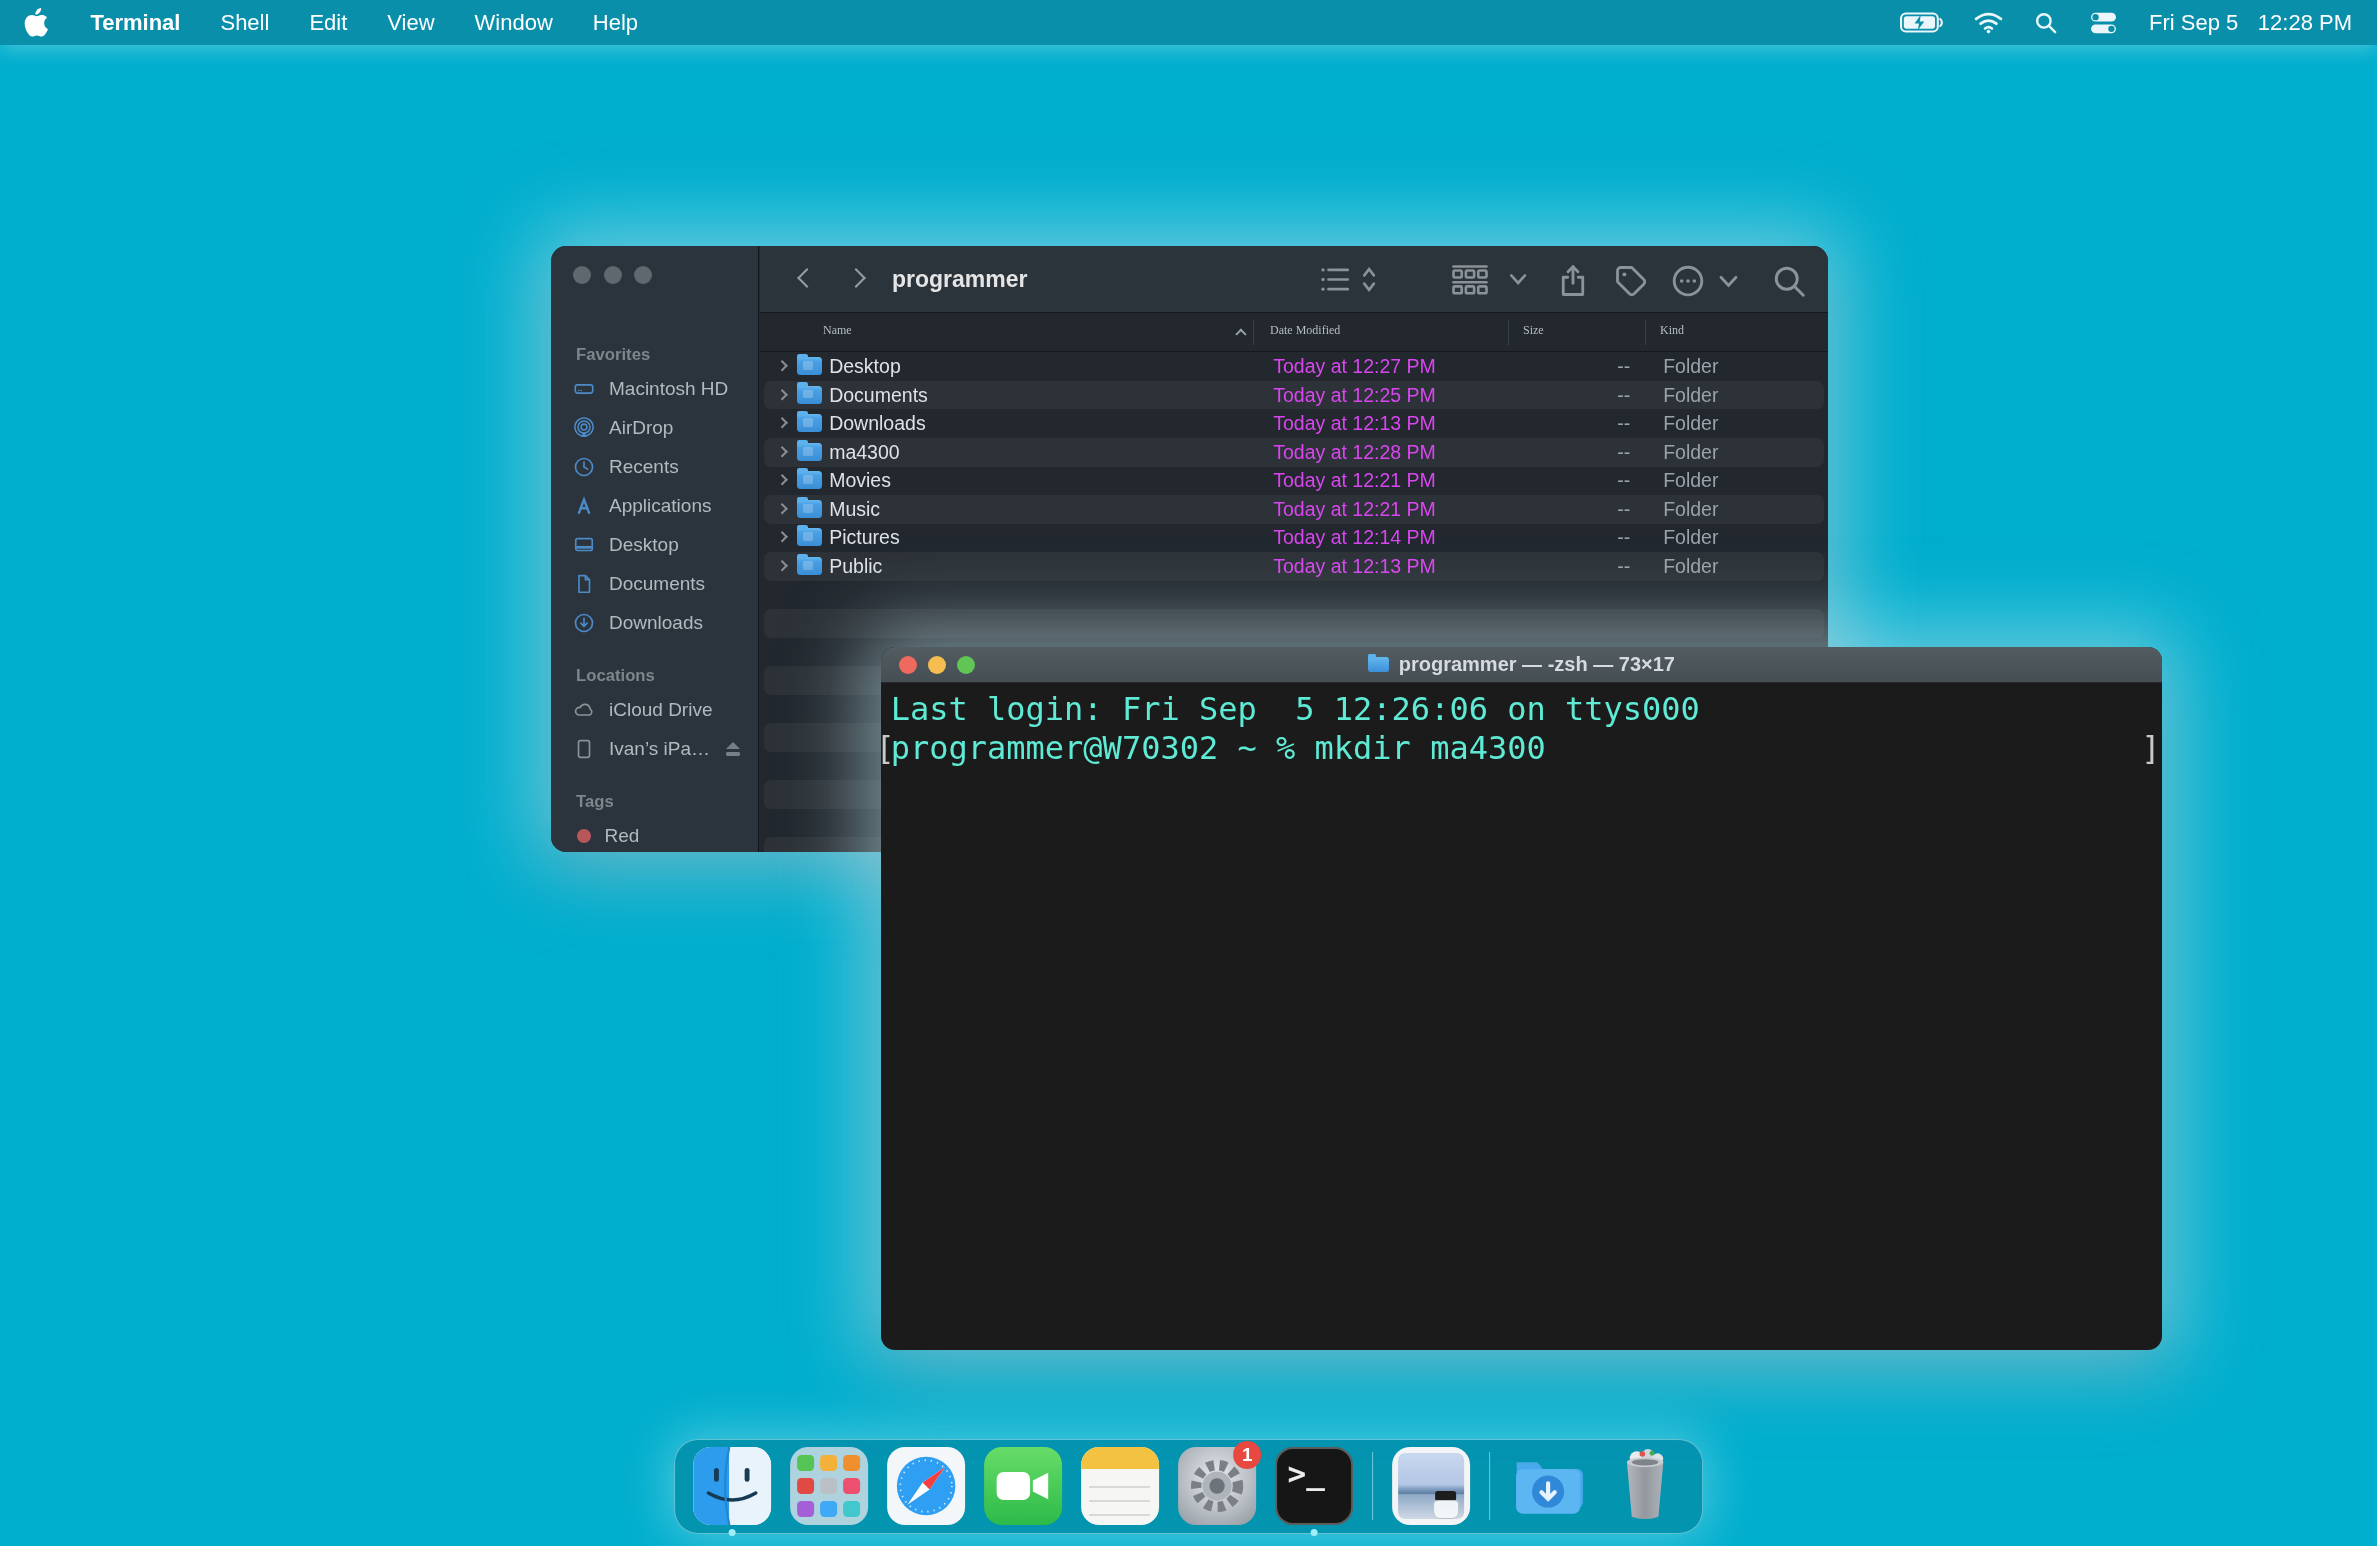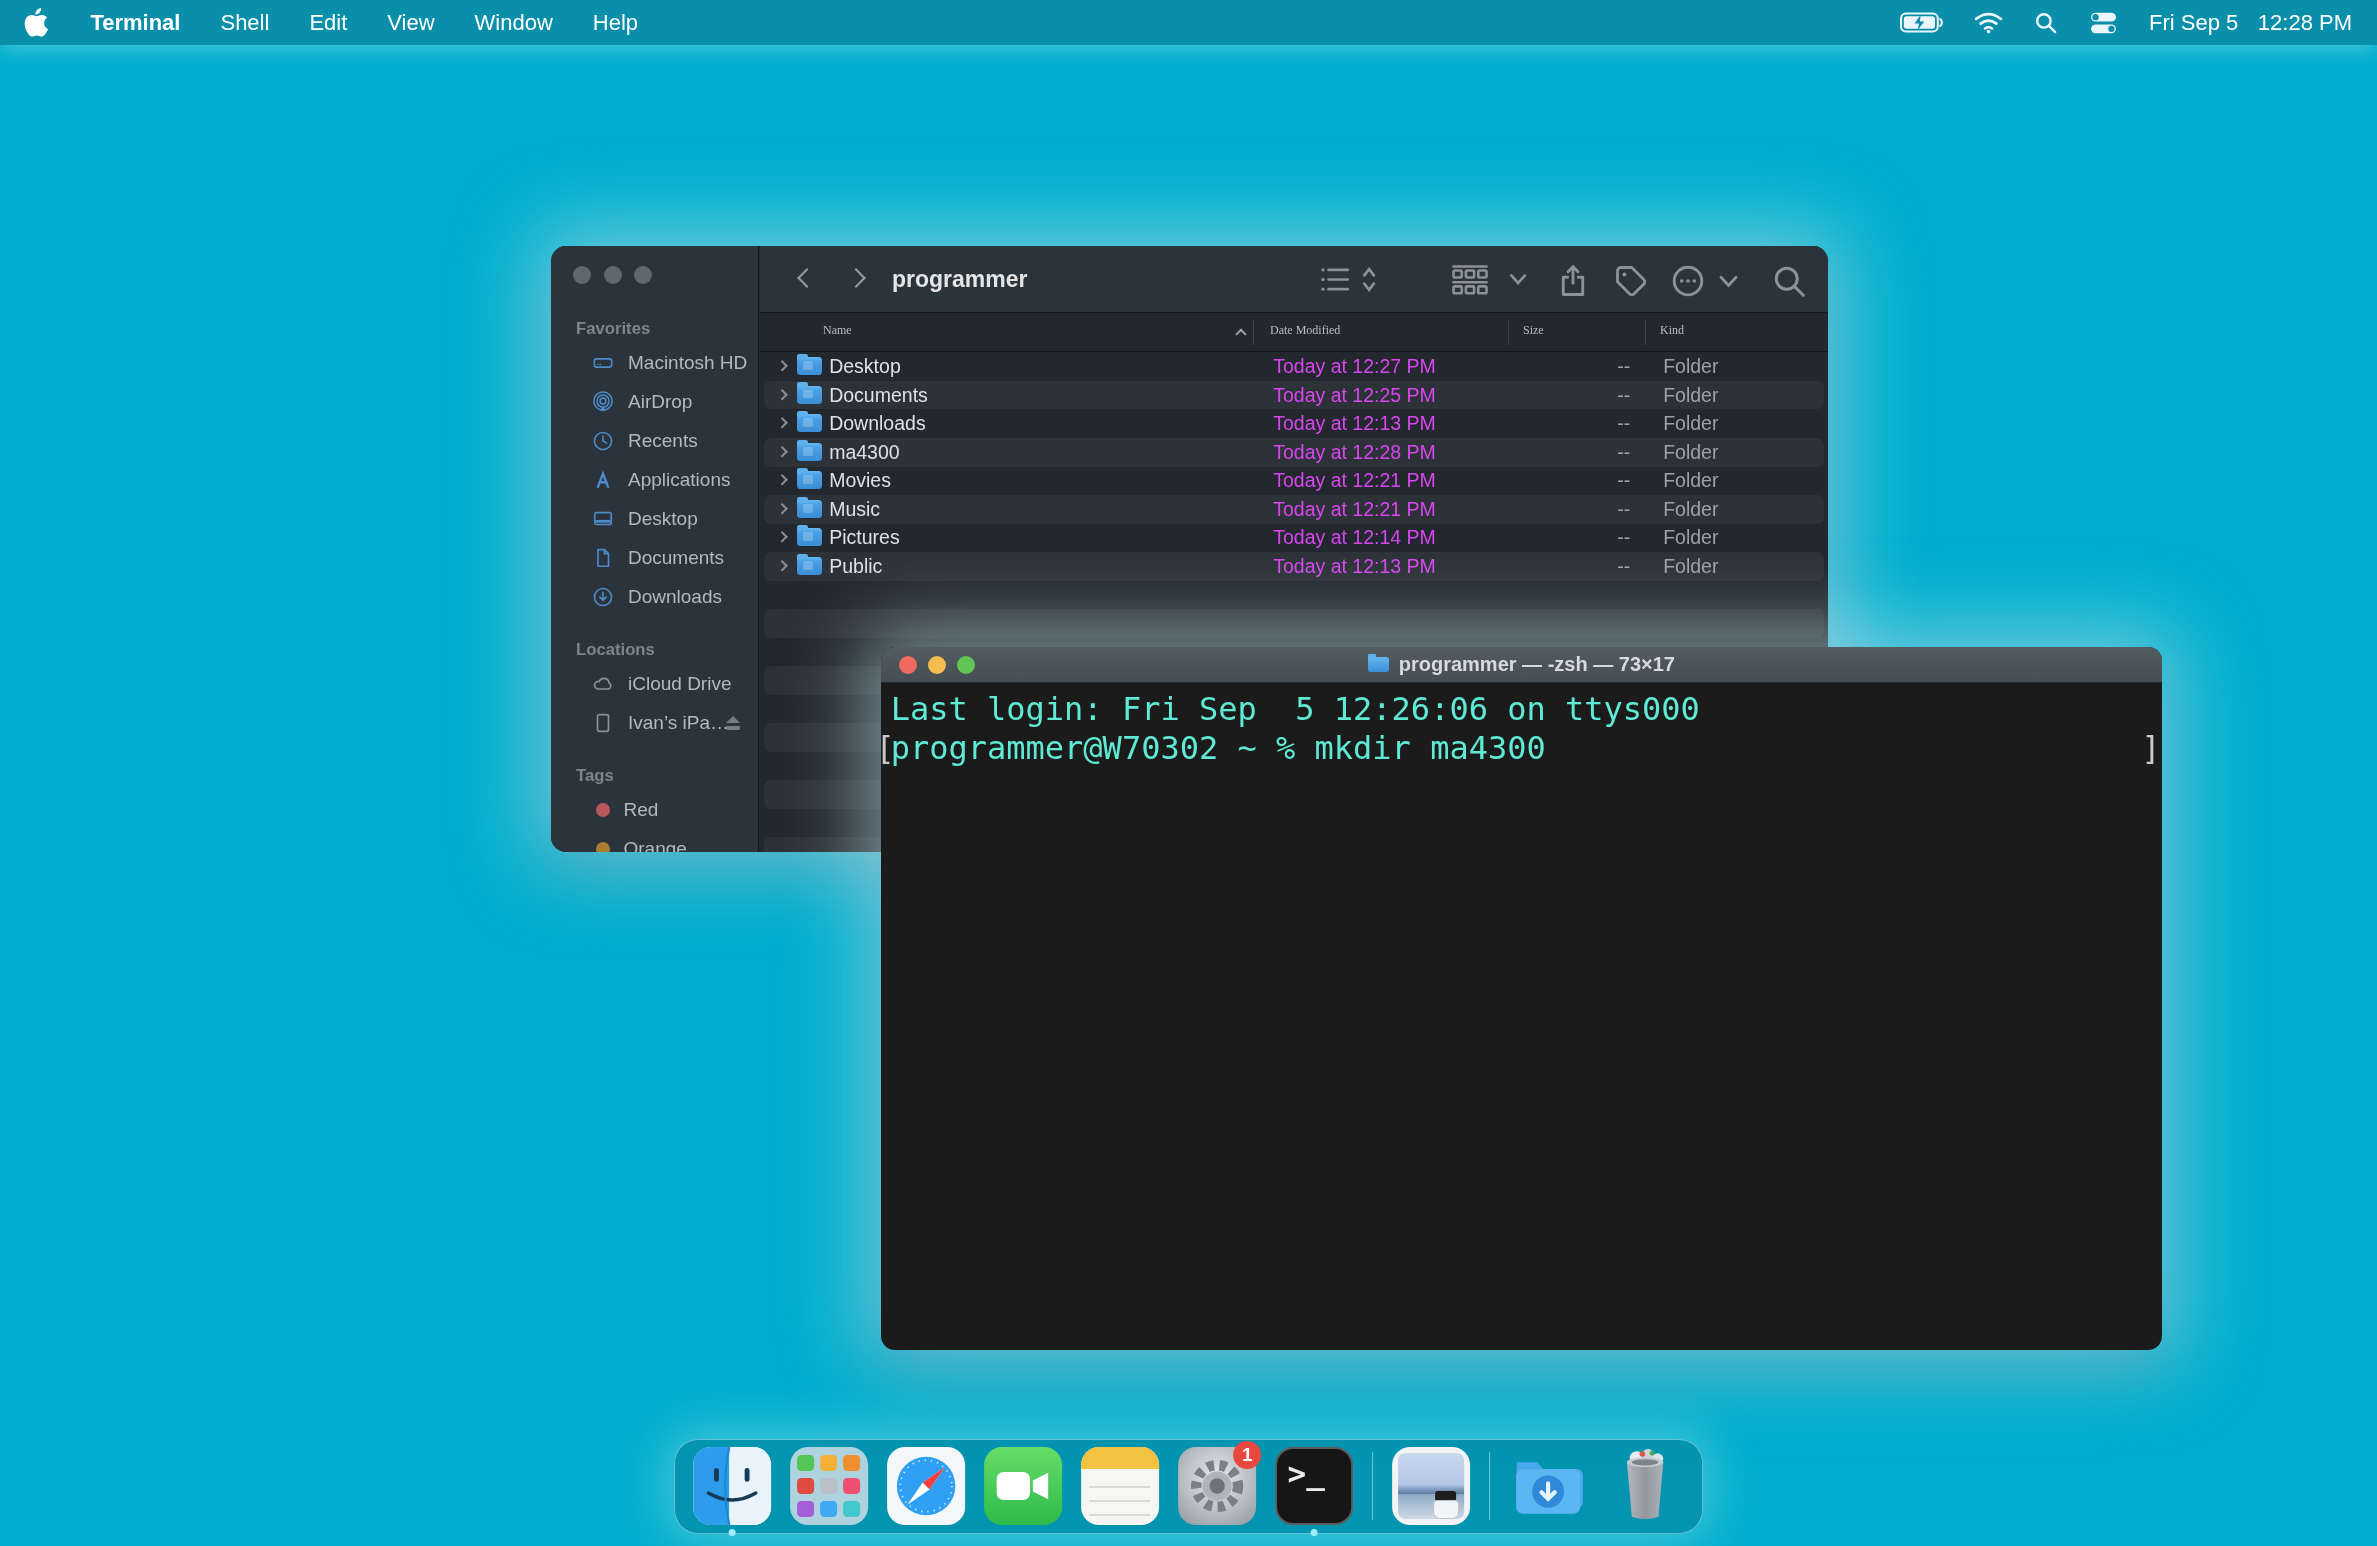--- a/index.html
+++ b/index.html
@@ -36,21 +36,21 @@
     border-radius:15.3px; overflow:hidden; background:#222930; z-index:10;
   }
   .fsidebar {
     position:absolute; left:0; top:0; width:207px; height:100%;
     background:#2b343c; padding-top:67px;
   }
   .traffic { position:absolute; left:22px; top:19.5px; display:flex; gap:12.5px; }
   .tdot { width:18px; height:18px; border-radius:50%; }
   .tdot.inactive { background:#5f686f; }
   .sb-label { margin:24px 0 4.2px 25px; font-size:16.7px; font-weight:bold; color:#7d858d; }
-  .sb-item { display:flex; align-items:center; height:39px; padding-left:41px; gap:14px;
+  .sb-item { display:flex; align-items:center; height:39px; padding-left:22px; gap:14px;
              font-size:19px; color:#b2b9c0; position:relative; }
   .sb-item svg { flex:0 0 auto; }
   .tag-dot { width:14px; height:14px; border-radius:50%; margin-left:3.5px; }
   .eject { position:absolute; left:173px; top:11px; width:18px; height:16.7px; opacity:.8; }
   .eject::before { content:""; position:absolute; left:2.1px; top:1.4px;
     border-left:7px solid transparent; border-right:7px solid transparent;
     border-bottom:7.7px solid #8a9299; }
   .eject::after { content:""; position:absolute; left:2.1px; top:12px; width:14px; height:3.5px; background:#8a9299; border-radius:1.4px; }
 
   .fdivider { position:absolute; left:207px; top:0; width:1.4px; height:100%; background:#121518; }
@@ -231,21 +231,21 @@
 
 <div class="finder glow">
 
   <div class="fsidebar">
     <div class="traffic">
       <i class="tdot inactive"></i>
       <i class="tdot inactive"></i>
       <i class="tdot inactive"></i>
     </div>
 
-    <div class="sb-label" style="margin-top:6px">Favorites</div>
+    <div class="sb-label" style="margin-top:32px">Favorites</div>
 
     <div class="sb-item">
       <svg width="22" height="22" viewBox="0 0 24 24" fill="none" stroke="#4d8ac8" stroke-width="1.8">
         <rect x="2.5" y="7.5" width="19" height="9" rx="2.5"></rect>
         <circle cx="6.3" cy="13.6" r=".9" fill="#4d8ac8" stroke="none"></circle>
           <circle cx="9" cy="13.6" r=".9" fill="#4d8ac8" stroke="none"></circle>
       </svg>
       <span>Macintosh HD</span>
     </div>
     <div class="sb-item">

